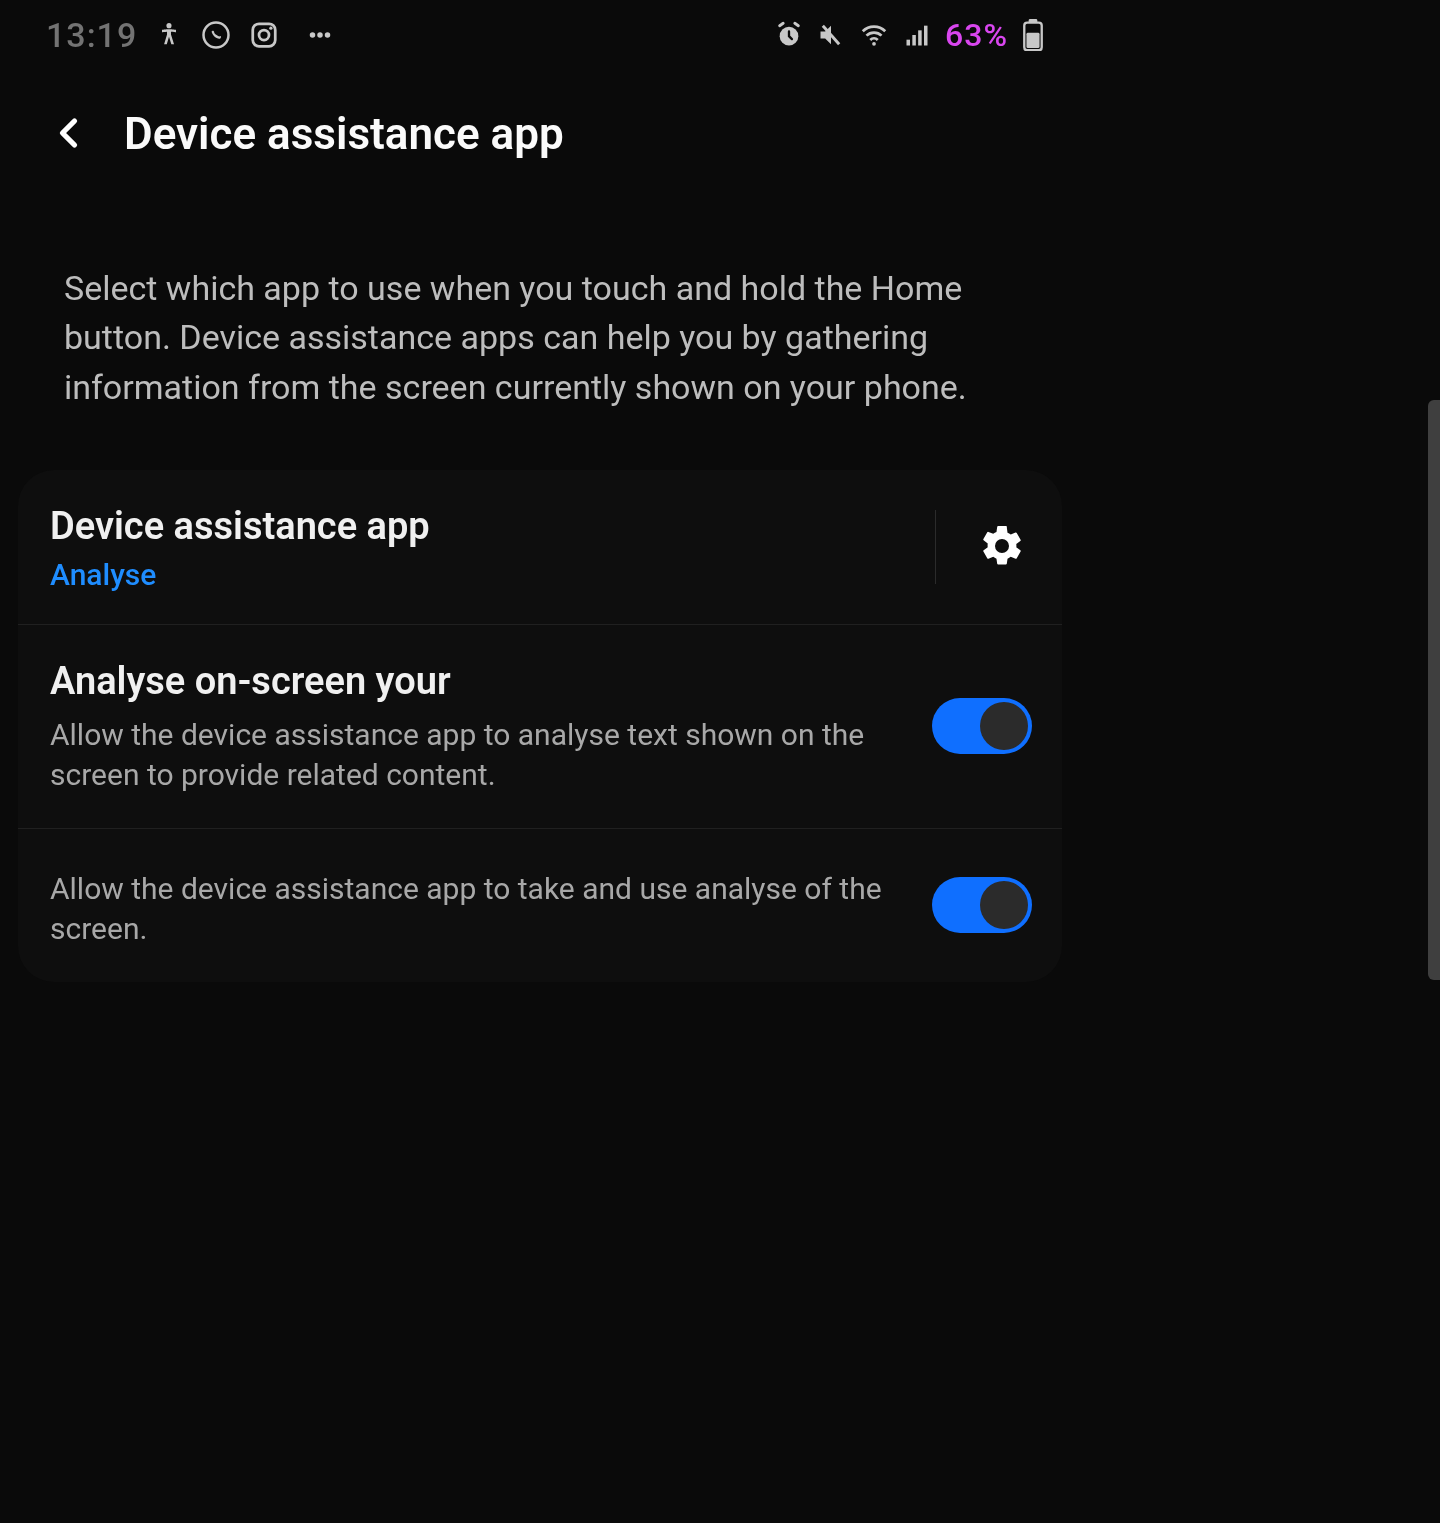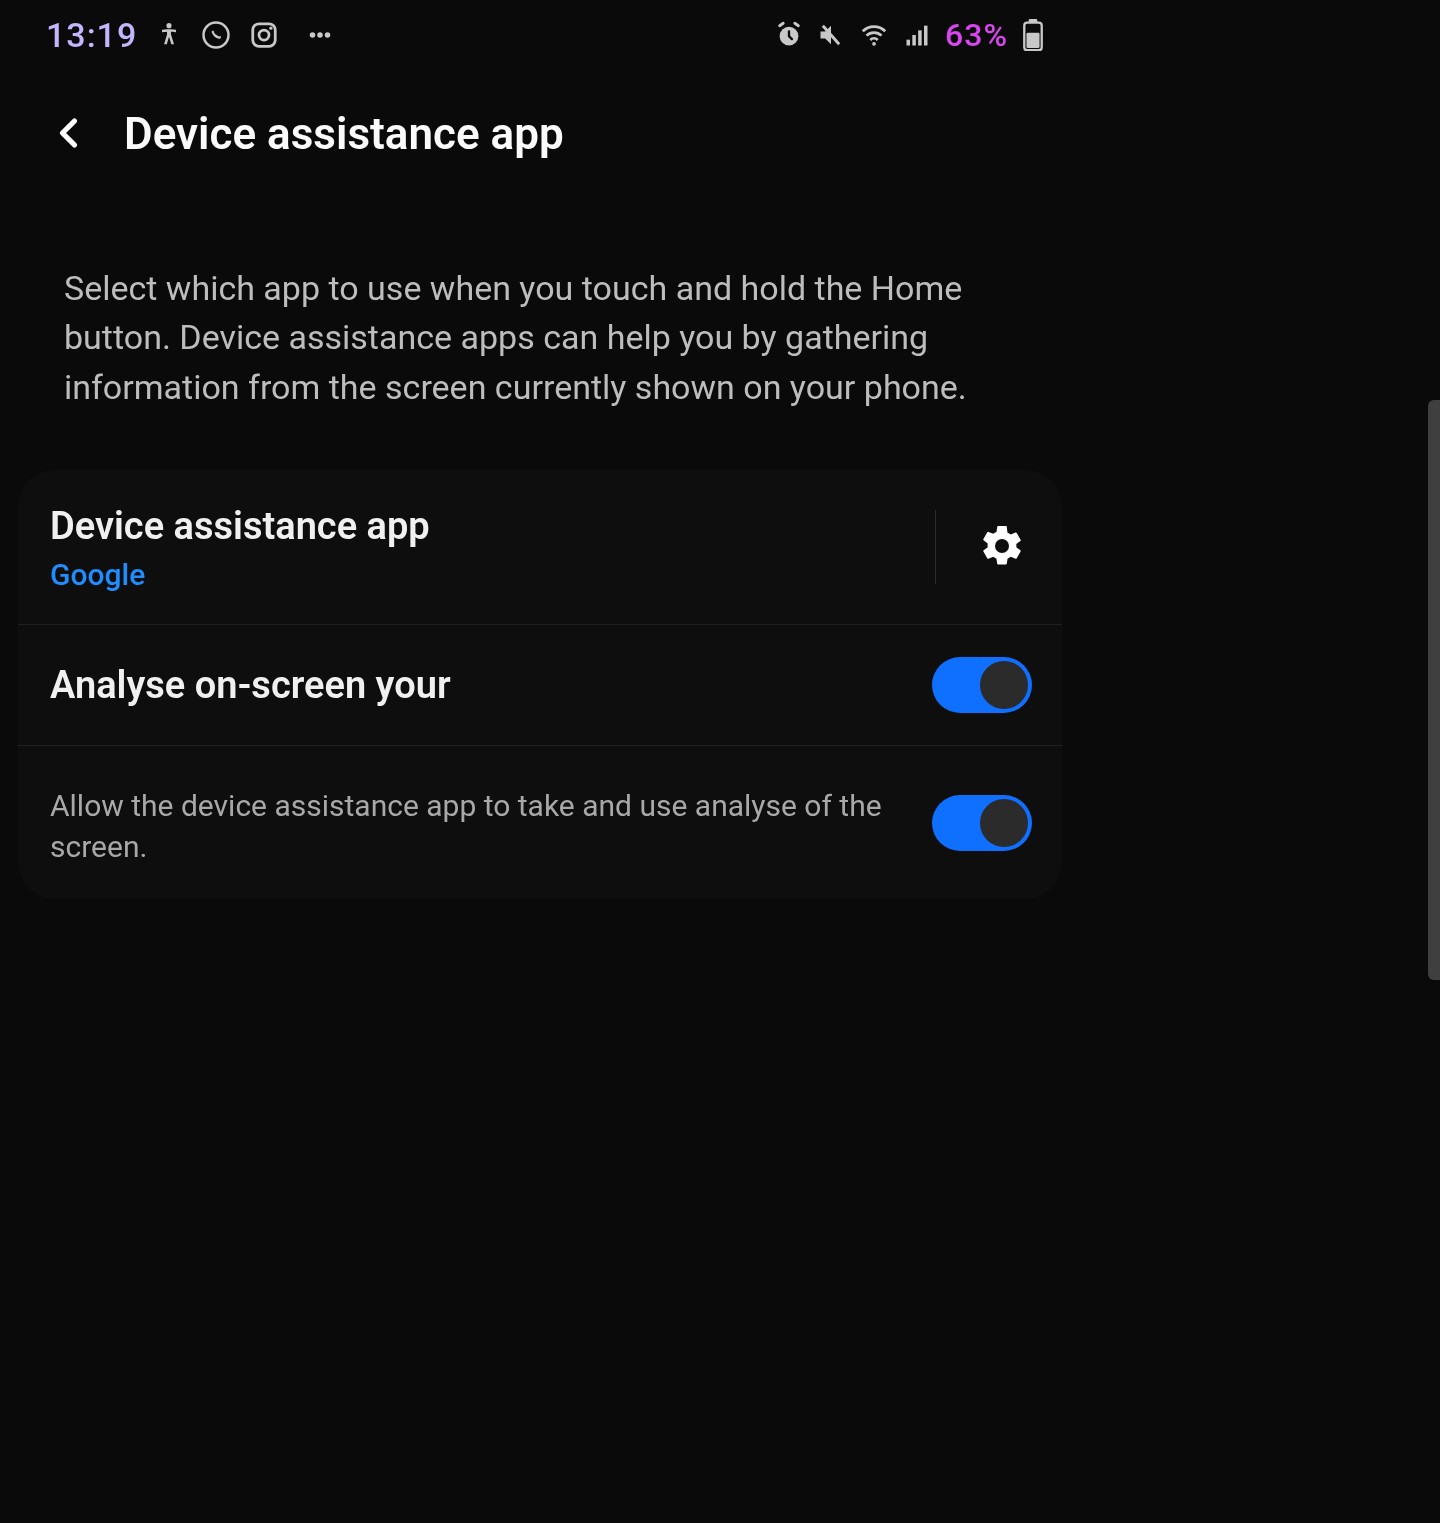--- a/index.html
+++ b/index.html
@@ -2,21 +2,21 @@
 <html><head>
 <meta charset="utf-8">
 <style>
   * { box-sizing: border-box; margin: 0; padding: 0; }
   html, body { width: 1080px; min-height: 1142px; background: #0a0a0a; font-family: -apple-system, BlinkMacSystemFont, "Segoe UI", Roboto, Arial, sans-serif; color: #fff; }
   
   
   .status-bar { display: flex; align-items: center; justify-content: space-between; padding: 12px 36px 12px 46px; height: 70px; }
   .status-left { display: flex; align-items: center; gap: 18px; }
   .status-right { display: flex; align-items: center; gap: 14px; }
-  .time { font-size: 34px; font-weight: 500; color: #c4b5fd; letter-spacing: 1px; }
+  .time { font-size: 34px; font-weight: 500; color: #737373; letter-spacing: 1px; }
   .status-icon { display: inline-flex; align-items: center; justify-content: center; color: #c8c8c8; }
   .status-icon svg { display: block; }
   .battery-text { font-size: 32px; font-weight: 500; color: #d946ef; letter-spacing: 1px; }
   
   
   .page-header { display: flex; align-items: center; gap: 30px; padding: 38px 36px 14px 46px; }
   .back-btn { background: none; border: none; color: #fff; display: inline-flex; align-items: center; justify-content: center; cursor: pointer; padding: 6px; }
   .page-title { font-size: 44px; font-weight: 600; color: #fafafa; }
   
   
@@ -127,37 +127,38 @@
   <h1 class="page-title">Device assistance app</h1>
 </div>
 
 <p class="description">Select which app to use when you touch and hold the Home button. Device assistance apps can help you by gathering information from the screen currently shown on your phone.</p>
 
 <div class="card">
 
   <div class="row">
     <div class="row-content">
       <div class="row-title">Device assistance app</div>
-      <div class="row-sub link">Google</div>
+      <div class="row-sub link">Analyse</div>
     </div>
     <div class="row-right">
       <div class="vr"></div>
       <button class="gear-btn">
         <span>
           <svg width="48" height="48" viewBox="0 0 24 24" fill="#fff">
               <path d="M19.14 12.94a7.07 7.07 0 0 0 .06-.94 7.07 7.07 0 0 0-.06-.94l2.03-1.58a.5.5 0 0 0 .12-.64l-1.92-3.32a.5.5 0 0 0-.6-.22l-2.39.96a7.03 7.03 0 0 0-1.62-.94l-.36-2.54A.5.5 0 0 0 13.9 2h-3.8a.5.5 0 0 0-.5.42l-.36 2.54c-.58.24-1.12.56-1.62.94l-2.39-.96a.5.5 0 0 0-.6.22L2.71 8.48a.5.5 0 0 0 .12.64l2.03 1.58c-.04.31-.06.63-.06.94s.02.63.06.94l-2.03 1.58a.5.5 0 0 0-.12.64l1.92 3.32c.13.22.39.31.6.22l2.39-.96c.5.38 1.04.7 1.62.94l.36 2.54c.04.24.25.42.5.42h3.8c.25 0 .46-.18.5-.42l.36-2.54c.58-.24 1.12-.56 1.62-.94l2.39.96c.21.09.47 0 .6-.22l1.92-3.32a.5.5 0 0 0-.12-.64l-2.03-1.58zM12 15.5A3.5 3.5 0 1 1 12 8.5a3.5 3.5 0 0 1 0 7z"></path>
             </svg>
         </span>
       </button>
     </div>
   </div>
 
   <div class="row">
     <div class="row-content">
       <div class="row-title">Analyse on-screen your</div>
+      <div class="row-desc">Allow the device assistance app to analyse text shown on the screen to provide related content.</div>
     </div>
     <div class="row-right">
       <button class="toggle">
         <span class="knob"></span>
       </button>
     </div>
   </div>
 
   <div class="row">
     <div class="row-content">

